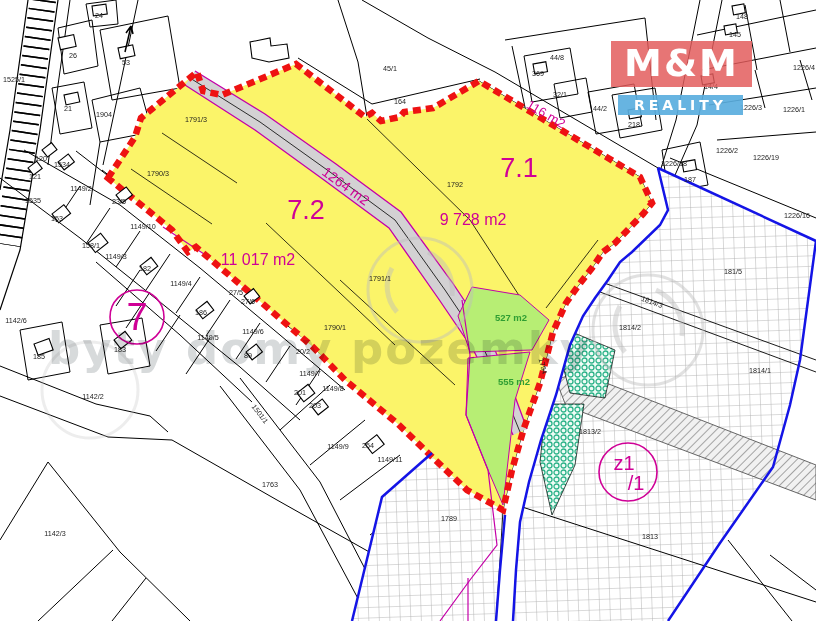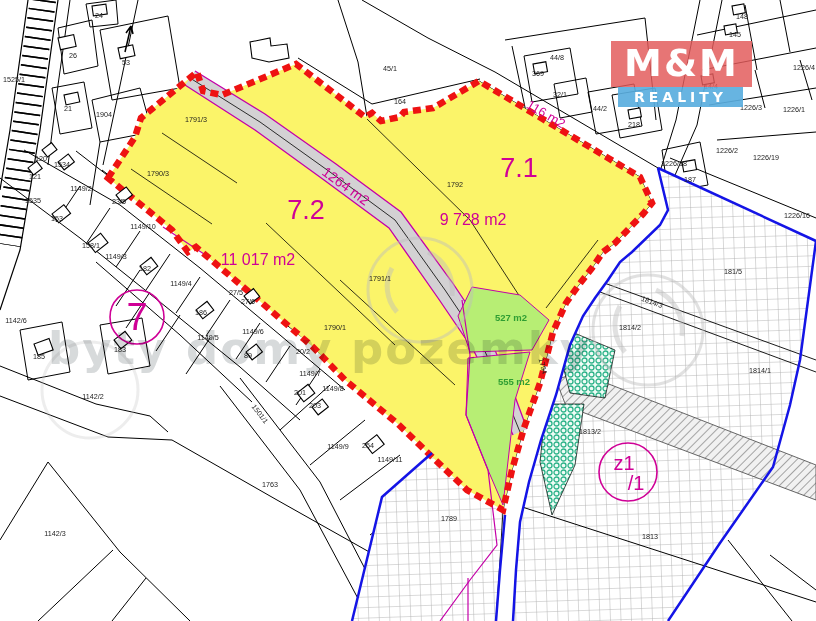--- a/index.html
+++ b/index.html
@@ -7,21 +7,21 @@
          font-family:"Liberation Sans",sans-serif;}
   .stage svg{position:absolute;left:0;top:0;}
   .lbl-parcel{fill:#1c1c1c;}
   .lbl-area{fill:#cf0096;}
   .lbl-green{fill:#2f9e33;font-weight:bold;}
   .ring-text{fill:#cf0096;}
   .logo{position:absolute;left:611px;top:41px;width:141px;pointer-events:none;}
   .logo-top{background:rgba(226,90,90,0.84);color:#fff;font-weight:bold;font-size:38px;
             height:46px;line-height:44px;text-align:center;letter-spacing:2px;
             font-family:"DejaVu Sans","Liberation Sans",sans-serif;}
-  .logo-bottom{margin:0 9px 0 7px;background:rgba(90,174,222,0.92);color:#fff;font-weight:bold;
+  .logo-bottom{margin:8px 9px 0 7px;background:rgba(90,174,222,0.92);color:#fff;font-weight:bold;
             font-size:14px;letter-spacing:4px;height:20px;line-height:20px;text-align:center;
             font-family:"DejaVu Sans","Liberation Sans",sans-serif;}
   .watermark{position:absolute;left:48px;top:322px;font-size:45px;font-weight:bold;
             color:#9ba1a4;opacity:.40;letter-spacing:2px;white-space:nowrap;
             mix-blend-mode:multiply;pointer-events:none;
             font-family:"DejaVu Sans","Liberation Sans",sans-serif;}
 </style>
 </head>
 <body>
 

